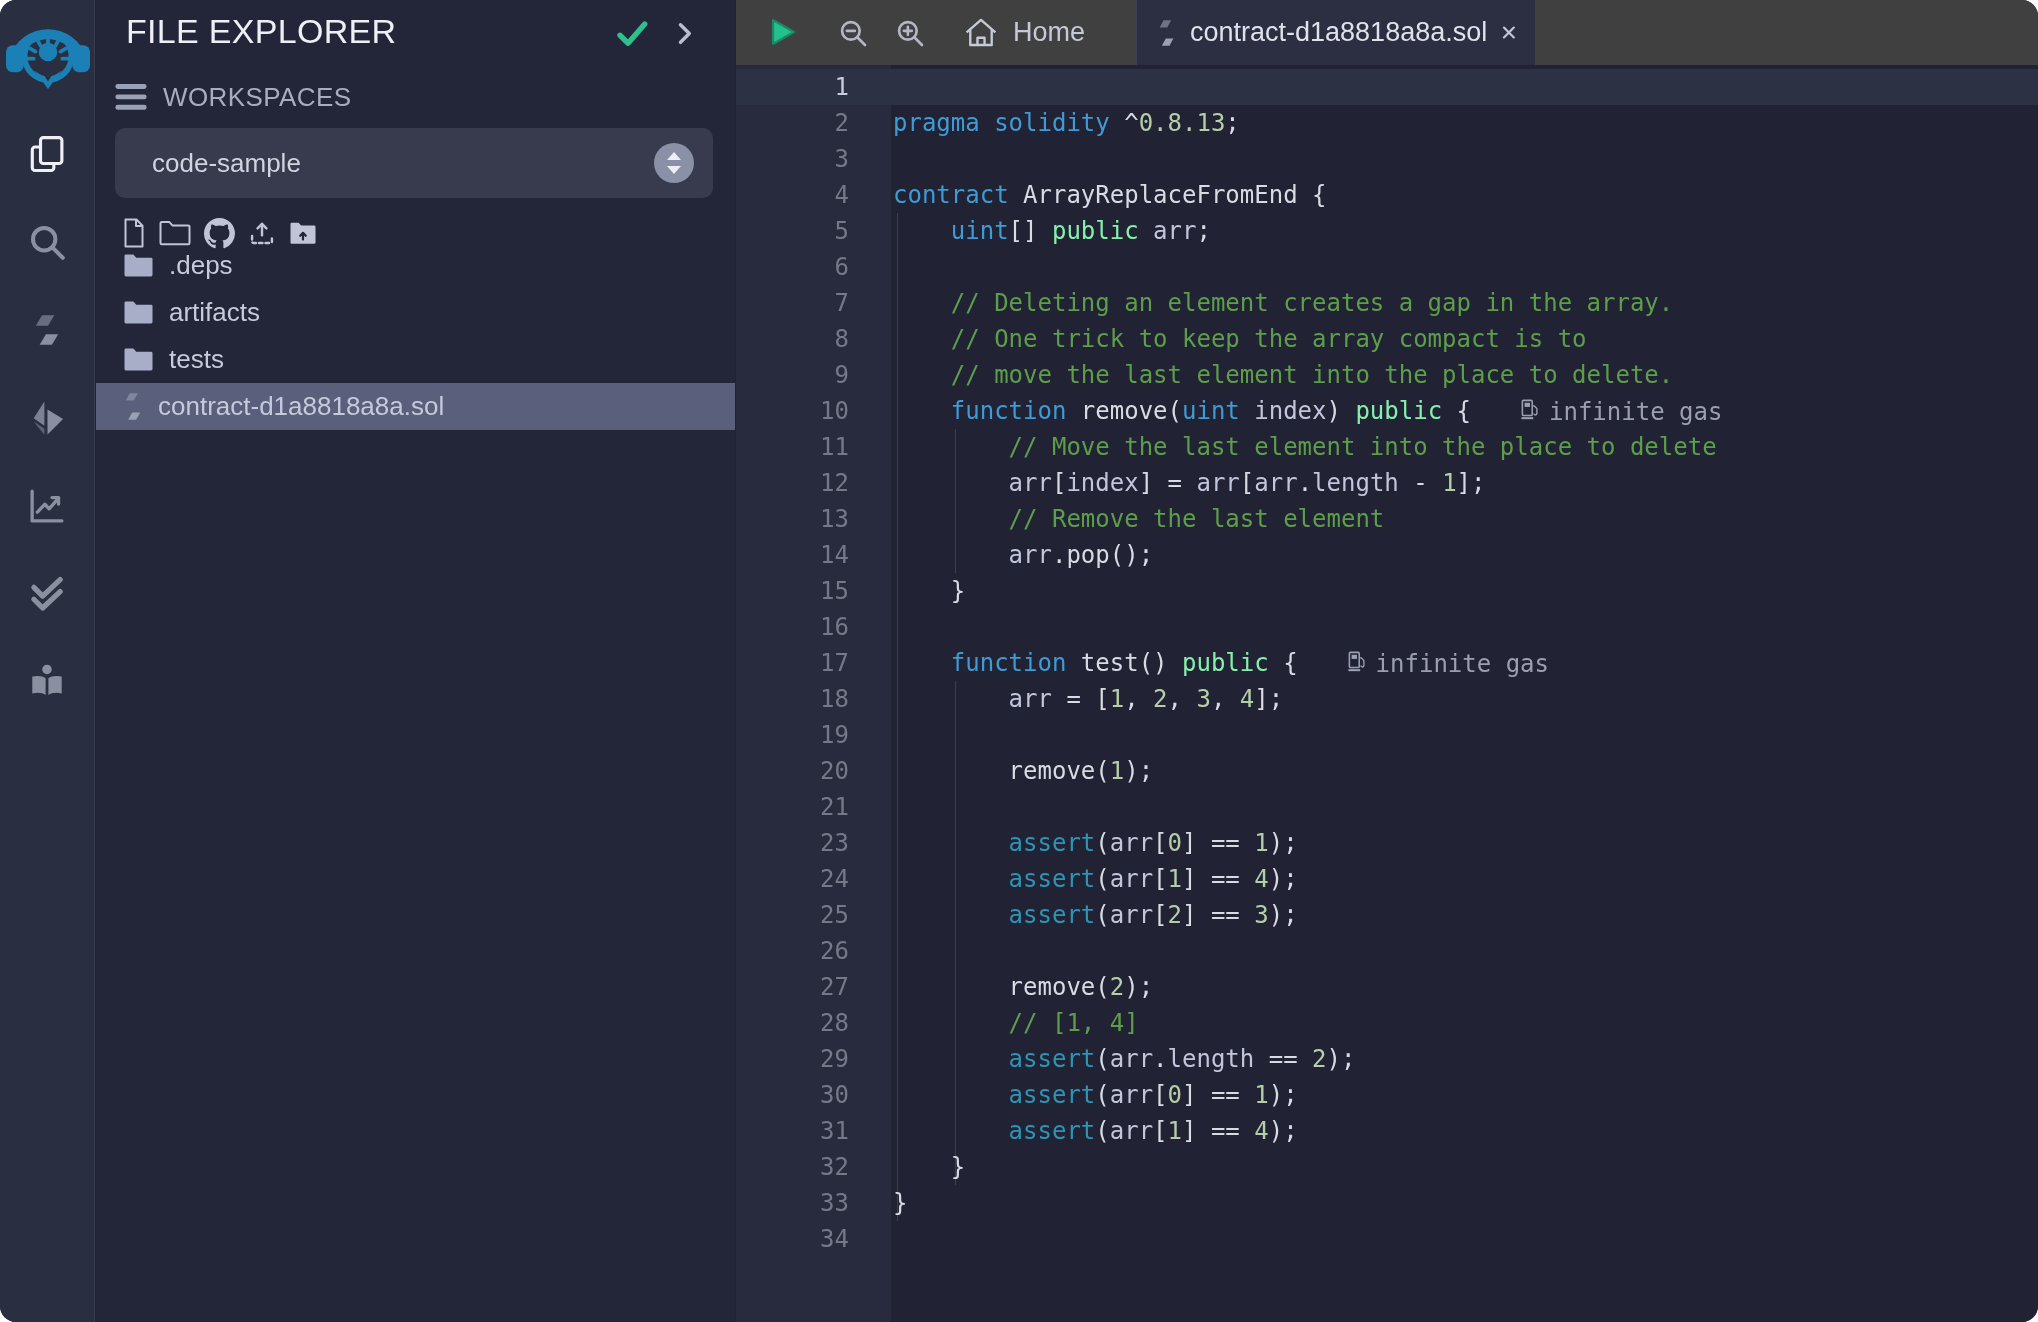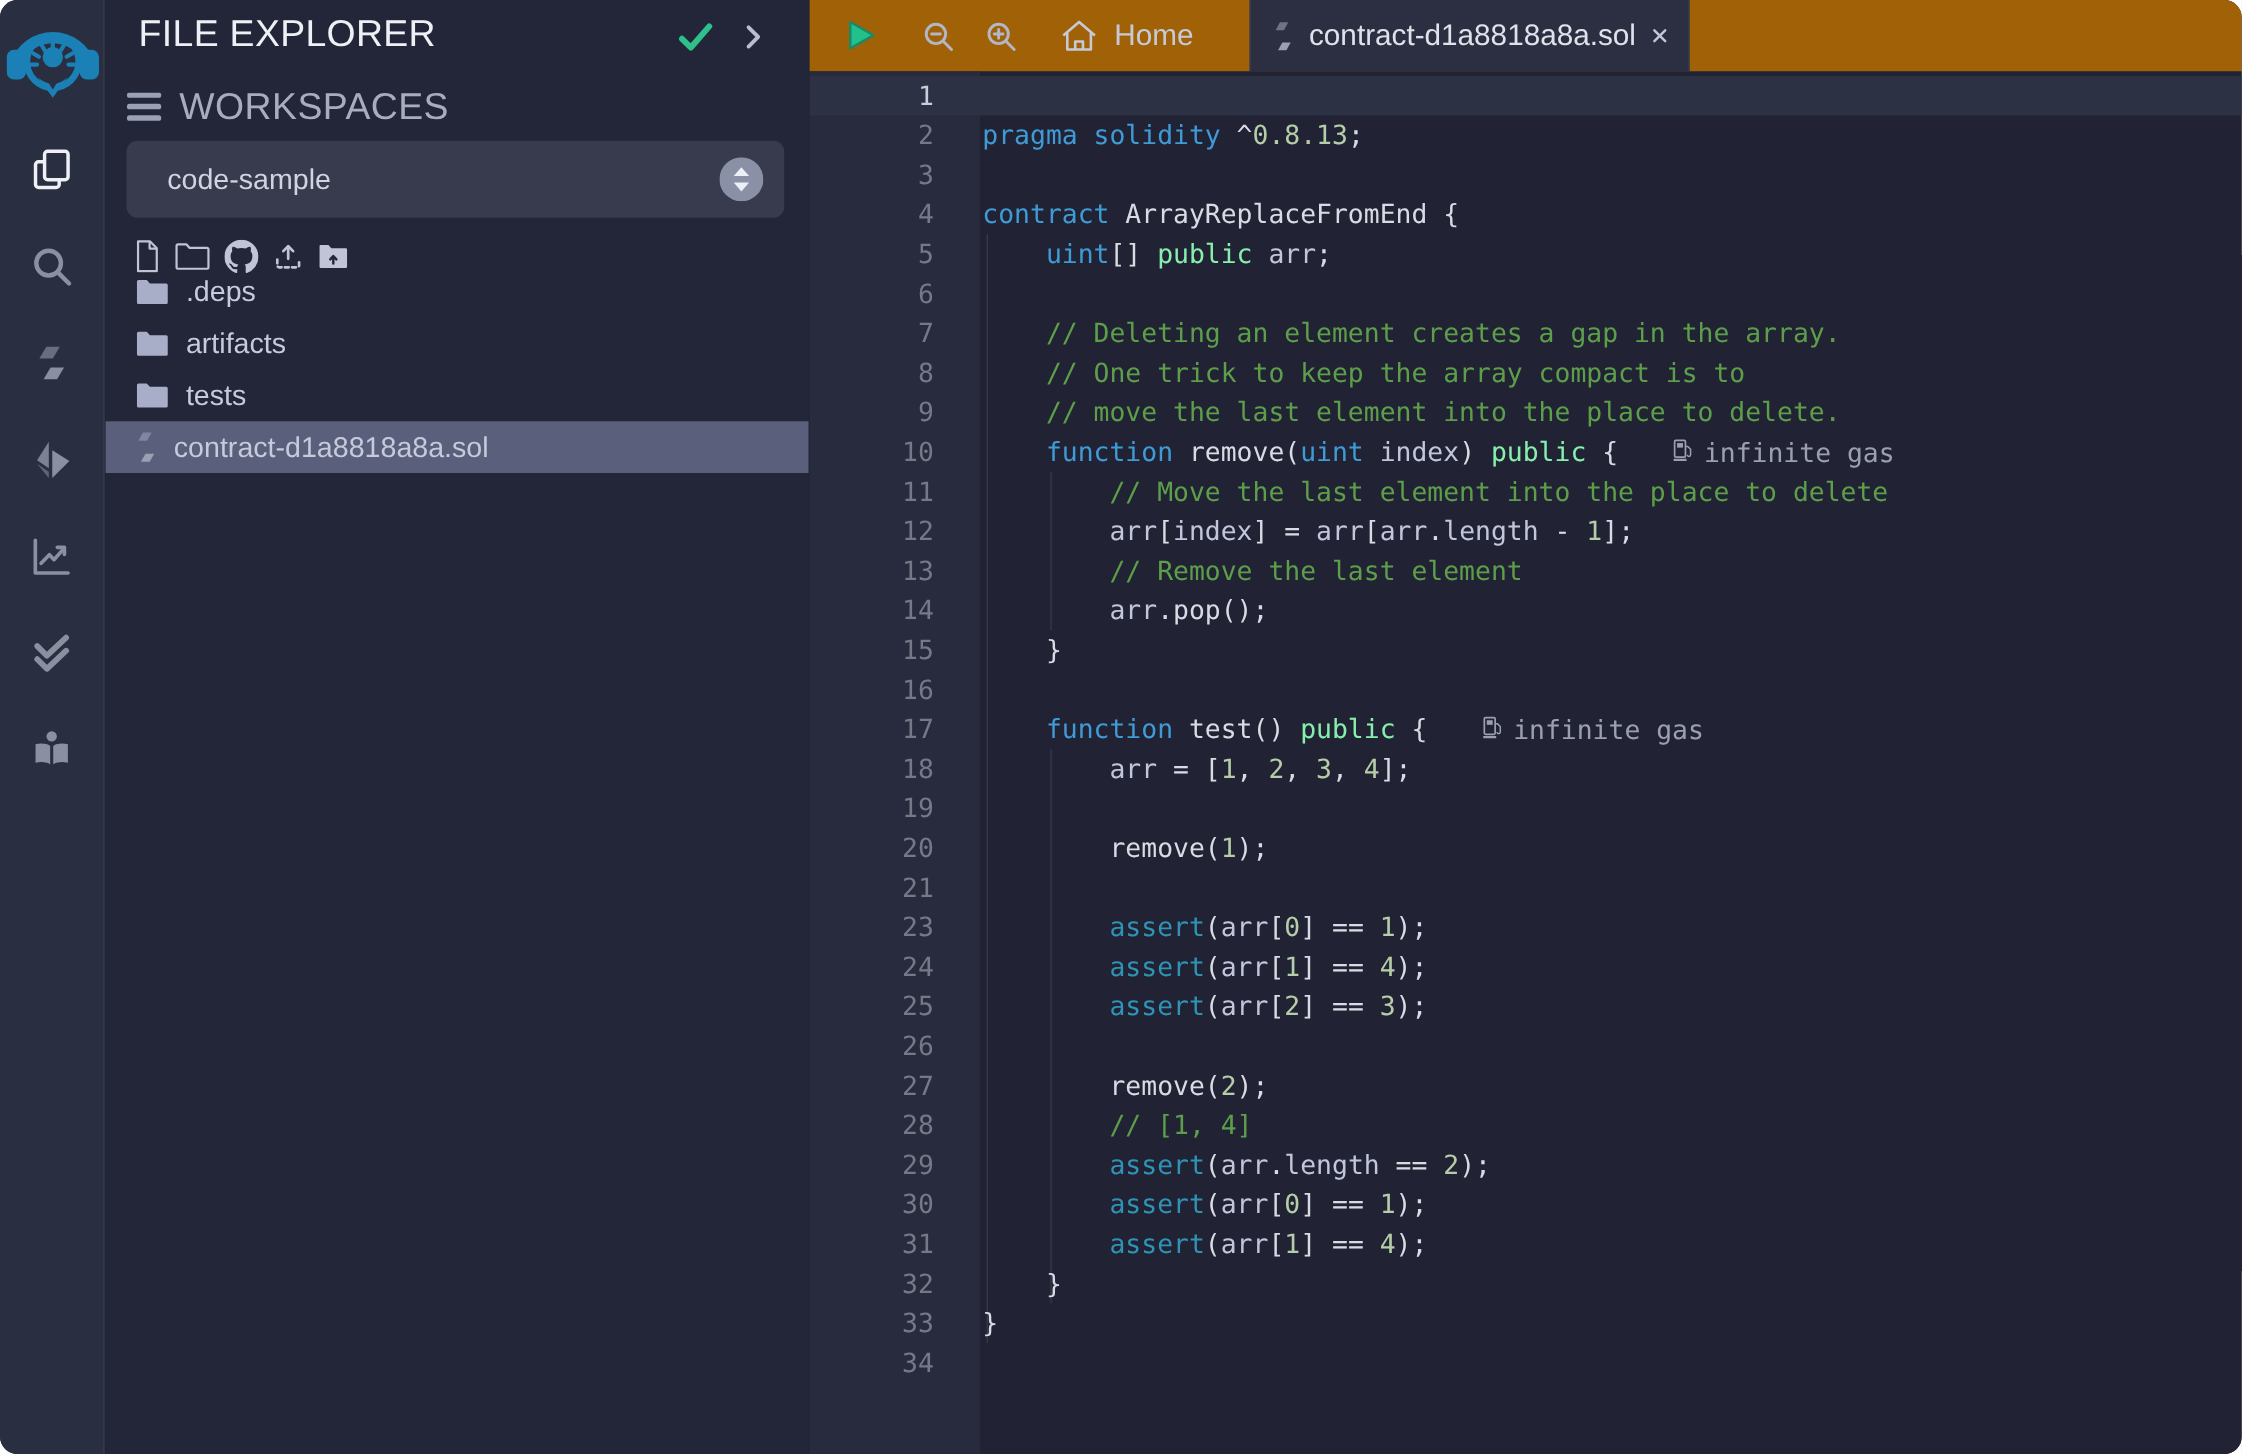--- a/index.html
+++ b/index.html
@@ -17,38 +17,38 @@
   
   .panel{position:absolute;left:96px;top:0;bottom:0;width:639px;background:#232638;}
   .panel-title{position:absolute;left:30px;top:12px;font-size:34px;font-weight:400;color:#eef0f6;letter-spacing:.3px;margin:0;}
   .hdr-check{position:absolute;left:518px;top:15px;width:36px;height:36px;color:#2fbf8a;}
   .hdr-chevron{position:absolute;left:574px;top:19px;width:28px;height:28px;color:#b9bdcd;}
   .iconbtn{background:none;border:none;padding:0;cursor:pointer;}
   .iconbtn svg{width:100%;height:100%;display:block;}
 
   .ws-row{position:absolute;left:19px;top:83px;height:28px;display:flex;align-items:center;gap:16px;}
   .ws-burger{width:32px;height:26px;color:#9aa0b6;}
-  .ws-label{font-size:34px;color:#a8acbe;letter-spacing:.4px;}
+  .ws-label{font-size:26px;color:#a8acbe;letter-spacing:.4px;}
 
   .ws-select{position:absolute;left:19px;top:128px;width:598px;height:70px;background:#373b4d;border-radius:10px;cursor:pointer;}
   .ws-select .val{position:absolute;left:37px;top:0;line-height:70px;font-size:26px;color:#d0d4e0;}
   .ws-updown{position:absolute;left:539px;top:15px;width:40px;height:40px;}
 
   .fe-actions{position:absolute;left:26px;top:214px;height:38px;display:flex;align-items:center;gap:13px;color:#c0c4d6;}
   .fe-actions button{color:#c0c4d6;}
   .fe-actions svg{display:block;}
 
   .tree{position:absolute;left:0;top:242px;right:0;margin:0;padding:0;list-style:none;}
   .tree-item{display:flex;align-items:center;height:47px;padding-left:27px;gap:15px;font-size:26px;color:#c6cadb;cursor:pointer;}
   .tree-item.selected{background:#5a5f7c;}
   .tree-item .ic{display:flex;align-items:center;}
 
   
   .main{position:absolute;left:736px;top:0;right:0;bottom:0;}
-  .tabbar{position:absolute;left:0;right:0;top:0;height:65px;background:#a16207;}
+  .tabbar{position:absolute;left:0;right:0;top:0;height:65px;background:#404040;}
   .tb-play{position:absolute;left:28px;top:14px;width:36px;height:36px;}
   .tb-zoomout{position:absolute;left:101px;top:17px;width:32px;height:32px;color:#b2b6c6;}
   .tb-zoomin{position:absolute;left:158px;top:17px;width:32px;height:32px;color:#b2b6c6;}
   .home-tab{position:absolute;left:206px;top:0;height:65px;display:flex;align-items:center;gap:15px;padding:0 22px;color:#c6cad8;font-size:27px;cursor:pointer;}
   .home-tab svg{width:34px;height:32px;}
   .tab-active{position:absolute;left:400px;top:0;width:400px;height:65px;box-sizing:border-box;background:#2b2f41;
               border-left:1px solid #3c4052;border-right:1px solid #3c4052;display:flex;align-items:center;gap:14px;
               padding:0 18px 0 20px;cursor:pointer;}
   .tab-active .ic svg{width:19px;height:28px;display:block;color:#9aa0b4;}
   .tab-label{font-size:27px;color:#dfe2ea;white-space:nowrap;}

